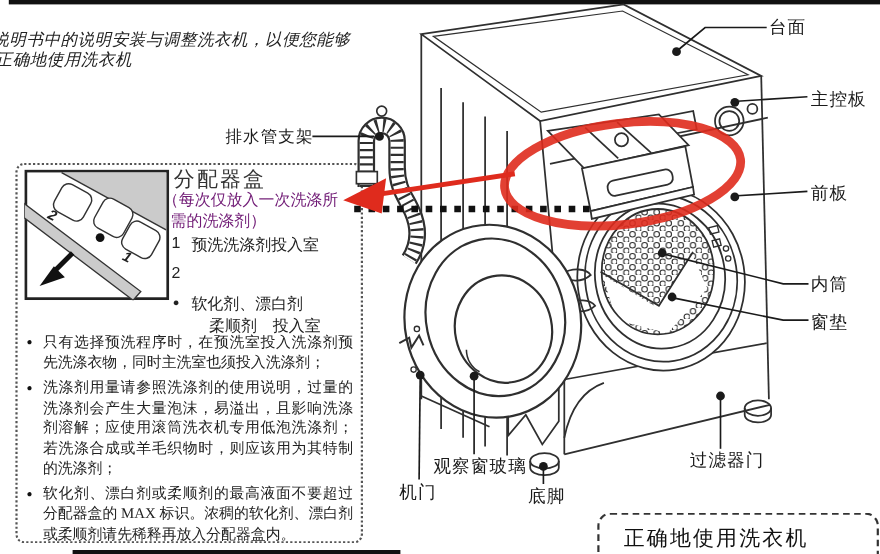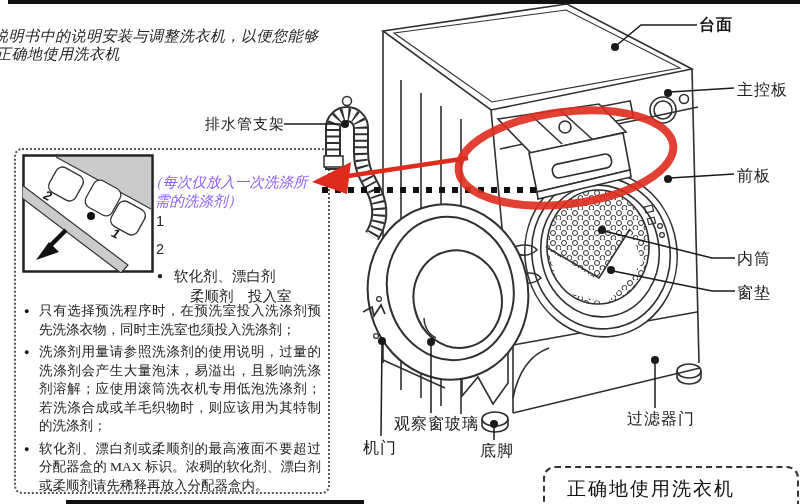--- a/index.html
+++ b/index.html
@@ -12,21 +12,21 @@
   
   #top-bar{left:8px;top:0;width:792px;height:4px;background:#111;}
   
   .intro-line{position:absolute;font-size:15px;font-style:italic;color:#222;white-space:nowrap;letter-spacing:0.5px;}
   
   #dispenser-panel{
     left:14px;top:148px;width:316px;height:346px;box-sizing:border-box;
     border:2px dotted #555;border-radius:8px;background:#fff;
   }
   #panel-title{left:142px;top:0px;font-size:19px;color:#333;letter-spacing:2px;}
-  .panel-note{position:absolute;font-size:14.5px;line-height:19px;white-space:nowrap;color:#8b5cf6;font-style:italic;}
+  .panel-note{position:absolute;font-size:14.5px;line-height:19px;white-space:nowrap;color:#701a75;}
   .p-item{position:absolute;display:flex;gap:7px;font-size:14.5px;white-space:nowrap;color:#222;}
   .p-item .mk{width:14px;text-align:center;flex:none;}
   .p-item .mk.dot{font-size:10px;padding-top:3px;}
   #bullets{left:8px;top:152px;width:302px;display:flex;flex-direction:column;gap:4px;}
   .bullet{display:flex;}
   .bullet .bm{width:15px;flex:none;font-size:9px;padding-top:4px;color:#111;}
   .bullet .bt{width:282px;font-size:13.5px;line-height:18.5px;color:#222;text-align:justify;font-family:Liberation Serif, serif;}
   .inset-num{position:absolute;font-size:13px;font-weight:bold;font-style:italic;color:#222;transform:rotate(26deg);}
   
   #packing-box{
@@ -59,25 +59,27 @@
     <polygon points="0,31 106,111 99,119 0,44" fill="#cbcbcb" stroke="#333" stroke-width="1.2"></polygon>
     <circle cx="69" cy="62" r="4" fill="#111"></circle>
     <g>
       <line x1="44" y1="76" x2="27" y2="93" stroke="#111" stroke-width="4.5"></line>
       <polygon points="14,106 27,88 37,98" fill="#111"></polygon>
     </g>
   </svg>
   <div class="inset-num" style="left:28px;top:38px;">2</div>
   <div class="inset-num" style="left:96px;top:76px;">1</div>
 
+  <div id="panel-title" class="abs">分配器盒</div>
   <div class="panel-note" style="left:132px;top:23px;">（每次仅放入一次洗涤所</div>
   <div class="panel-note" style="left:139px;top:42px;">需的洗涤剂）</div>
 
   <div class="p-item" style="left:137px;top:63px;">
     <span class="mk">1</span>
+    <span>预洗洗涤剂投入室</span>
   </div>
   <div class="p-item" style="left:137px;top:91px;">
     <span class="mk">2</span>
   </div>
   <div class="p-item" style="left:137px;top:117px;">
     <span class="mk dot">●</span>
     <span>软化剂、漂白剂</span>
   </div>
   <div class="p-item" style="left:158px;top:137px;margin-left:16px;">
     <span>柔顺剂　投入室</span>
@@ -216,21 +218,21 @@
     <circle cx="611" cy="270" r="4"></circle>
     <circle cx="655" cy="360" r="4"></circle>
     <circle cx="494" cy="424" r="4"></circle>
     <circle cx="382" cy="341" r="4"></circle>
     <circle cx="431" cy="342" r="4"></circle>
     <circle cx="345" cy="124" r="4"></circle>
   </g>
 </svg>
 
 <div class="lbl" style="left:205px;top:115px;font-size:15px;">排水管支架</div>
-<div class="lbl" style="left:699px;top:15px;font-weight:bold;">台面</div>
+<div class="lbl" style="left:699px;top:15px;">台面</div>
 <div class="lbl" style="left:737px;top:80px;">主控板</div>
 <div class="lbl" style="left:737px;top:166px;">前板</div>
 <div class="lbl" style="left:737px;top:249px;">内筒</div>
 <div class="lbl" style="left:737px;top:283px;">窗垫</div>
 <div class="lbl" style="left:627px;top:409px;">过滤器门</div>
 <div class="lbl" style="left:480px;top:441px;">底脚</div>
 <div class="lbl" style="left:394px;top:414px;">观察窗玻璃</div>
 <div class="lbl" style="left:363px;top:438px;">机门</div>
 
 <div id="bottom-partial-bar" class="abs"></div>

